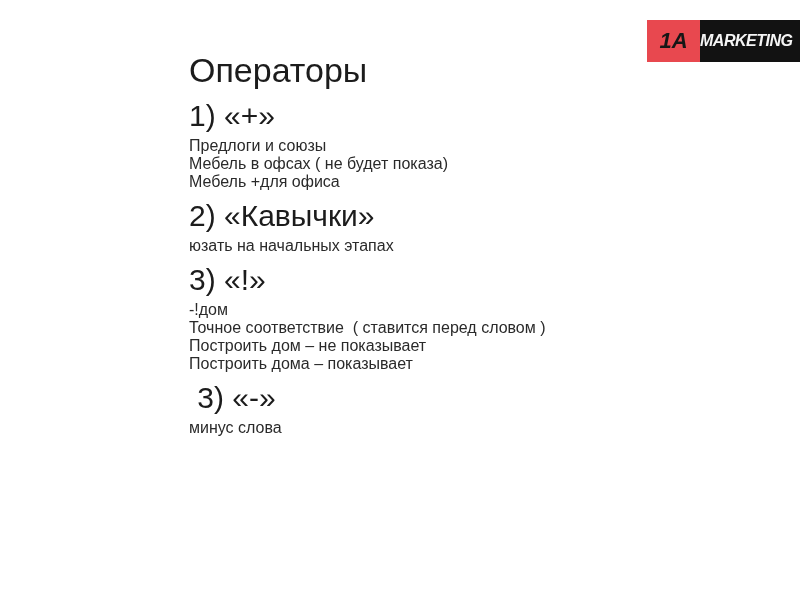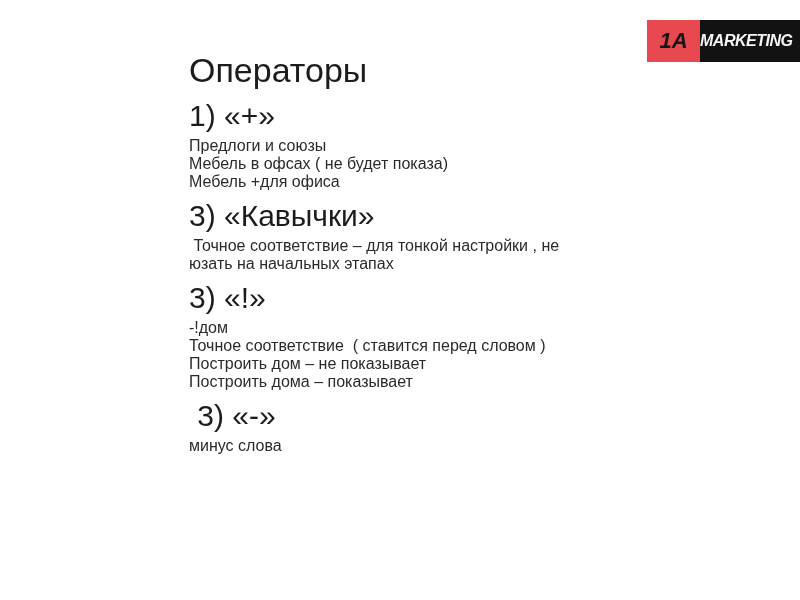--- a/index.html
+++ b/index.html
@@ -76,22 +76,21 @@
     </div>
   </div>
 
   <div class="content">
     <div class="slide-title">Операторы</div>
     <div id="sections">
         <div class="section-heading">1) «+»</div>
         <div class="section-line">Предлоги и союзы</div>
         <div class="section-line">Мебель в офсах ( не будет показа)</div>
         <div class="section-line">Мебель +для офиса</div>
-        <div class="section-heading">3) «Кавычки»</div>
-        <div class="section-line"> Точное соответствие – для тонкой настройки , не</div>
+        <div class="section-heading">2) «Кавычки»</div>
         <div class="section-line">юзать на начальных этапах</div>
         <div class="section-heading">3) «!»</div>
         <div class="section-line">-!дом</div>
         <div class="section-line">Точное соответствие  ( ставится перед словом )</div>
         <div class="section-line">Построить дом – не показывает</div>
         <div class="section-line">Построить дома – показывает</div>
         <div class="section-heading"> 3) «-»</div>
         <div class="section-line">минус слова</div>
       </div>
   </div>

